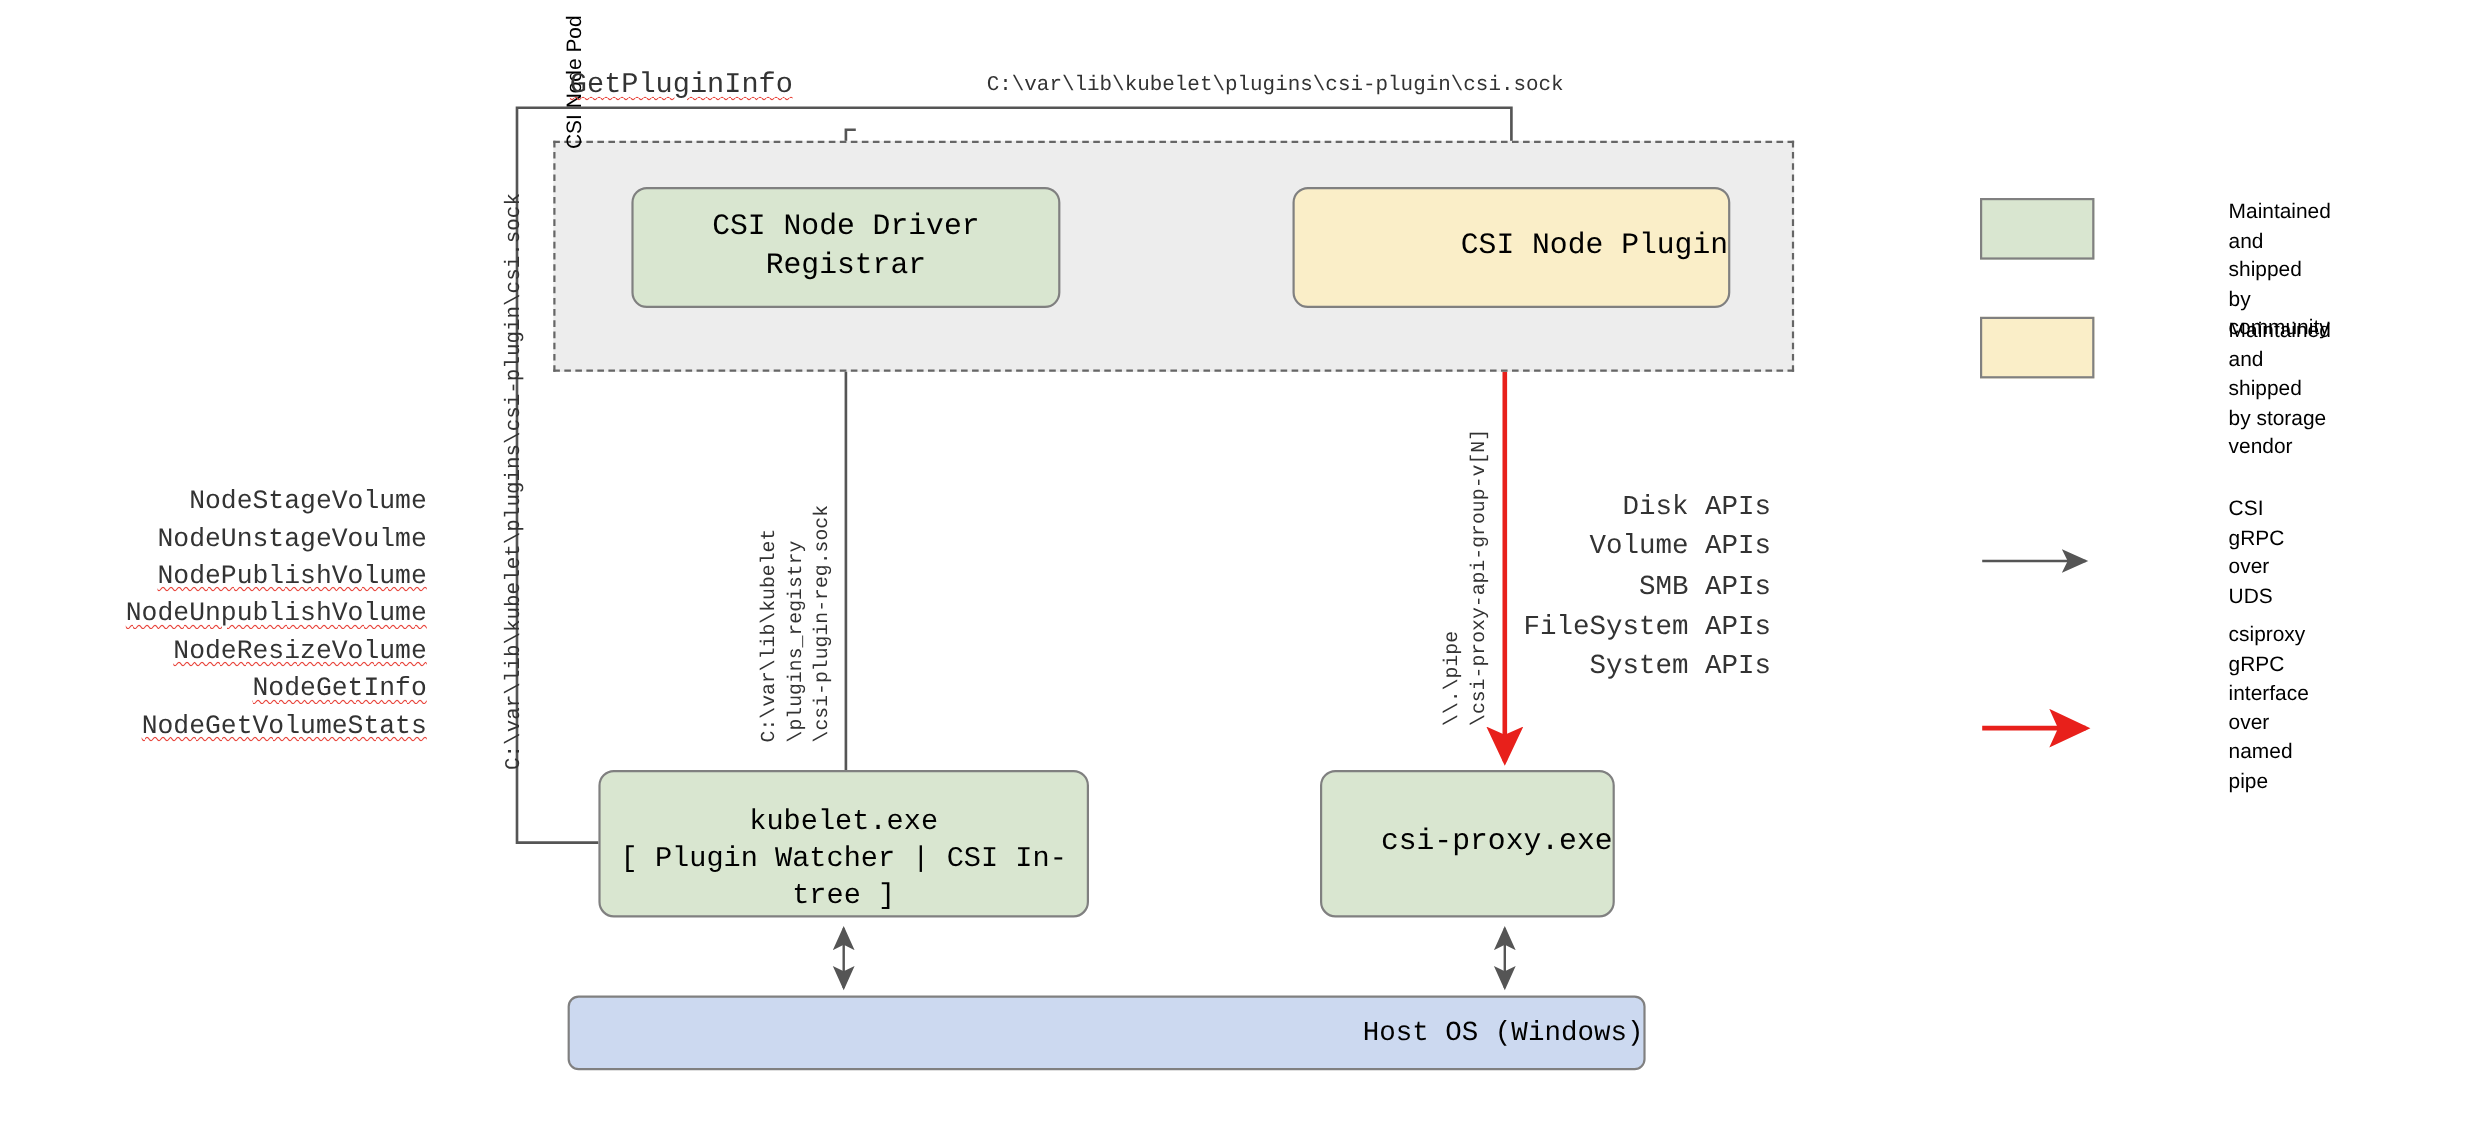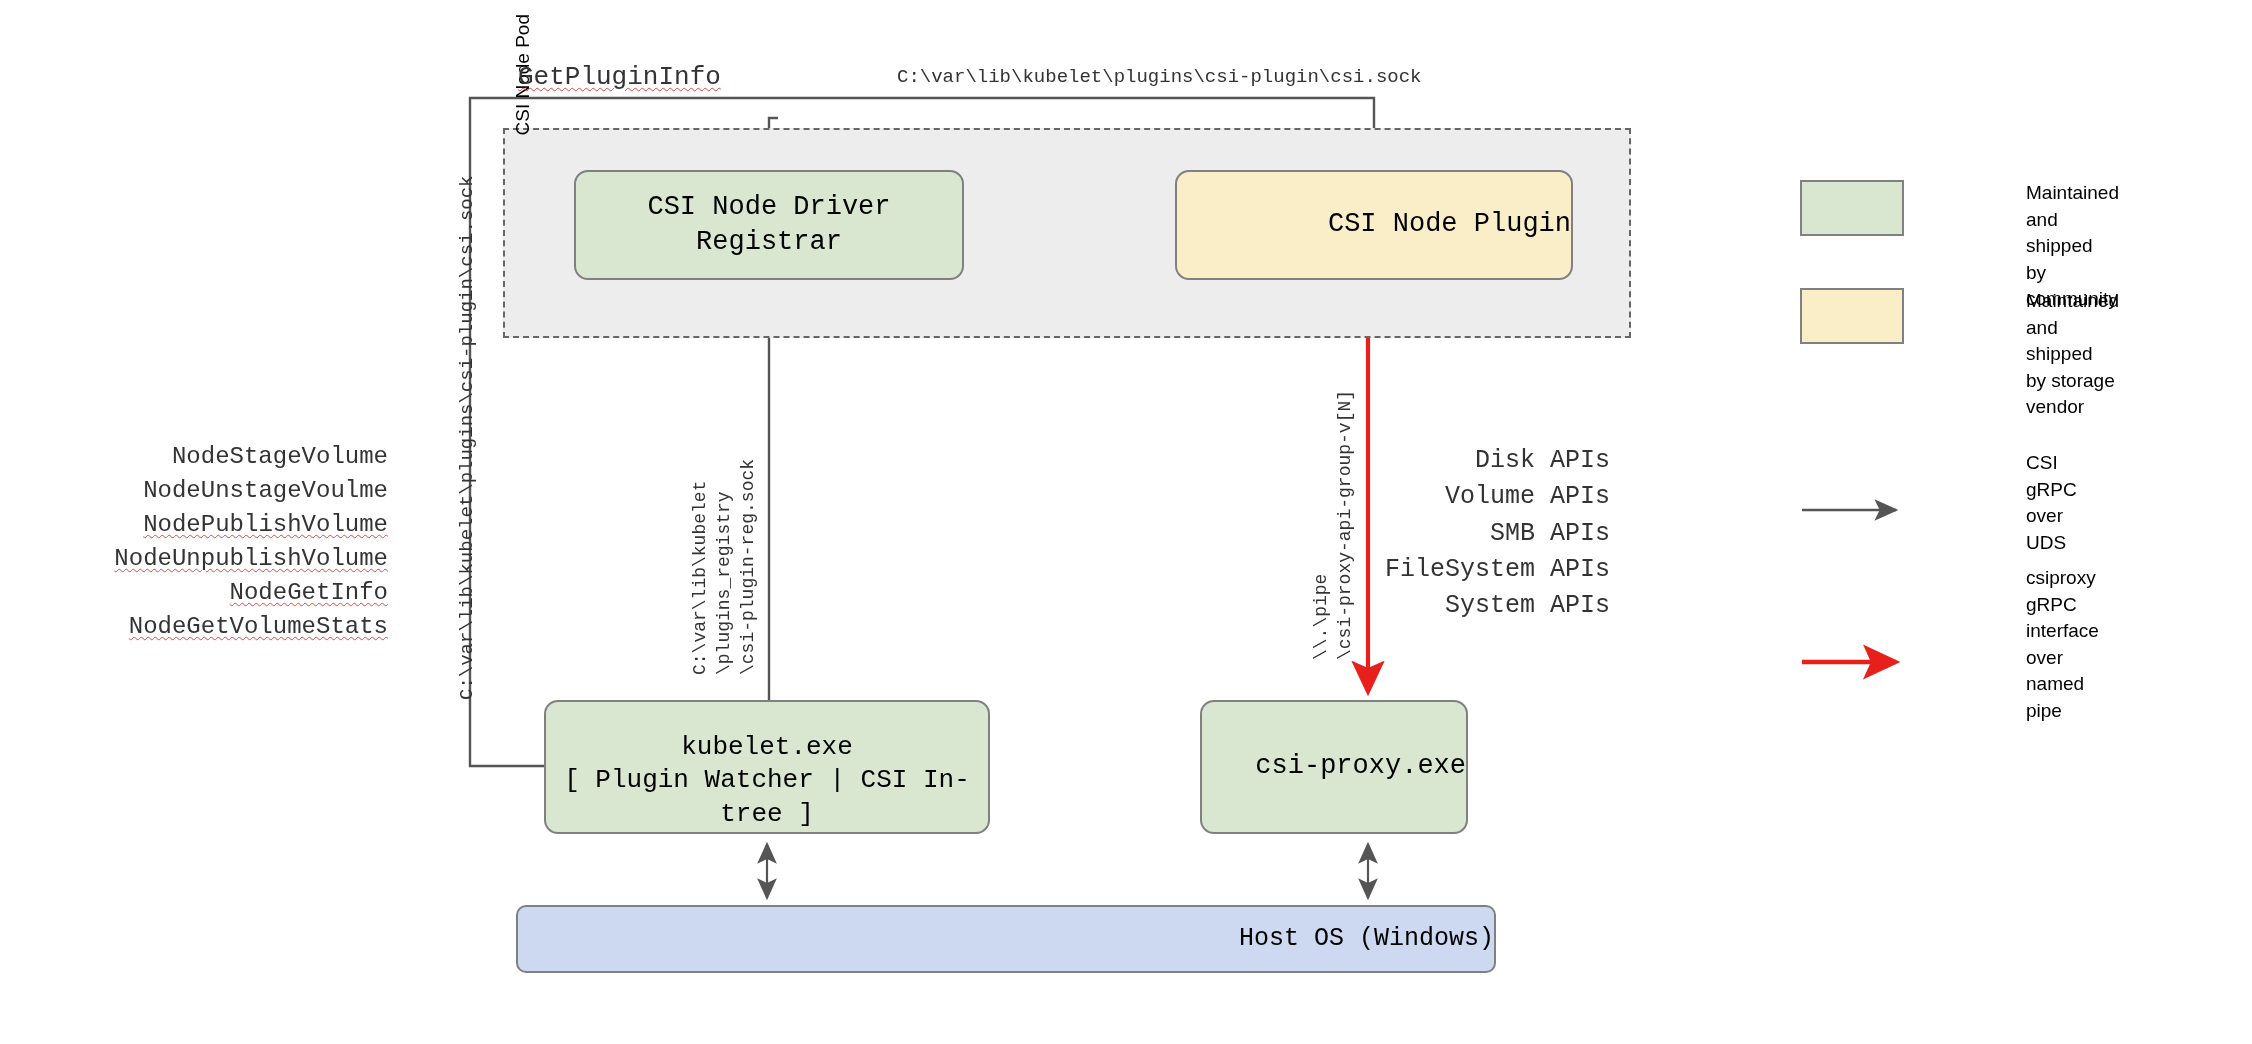--- a/index.html
+++ b/index.html
@@ -285,20 +285,21 @@
   <div id="vlbl-reg-3" class="vrot">\csi-plugin-reg.sock</div>
 
   <div id="vlbl-pipe-1" class="vrot">\\.\pipe</div>
   <div id="vlbl-pipe-2" class="vrot">\csi-proxy-api-group-v[N]</div>
 
   <div id="api-list">
       <div style="text-align: right;"><div style="display: inline-block;">NodeStageVolume</div></div>
       <div style="text-align: right;"><div style="display: inline-block;">NodeUnstageVoulme</div></div>
       <div style="text-align: right;"><div class="squiggle" style="display: inline-block;">NodePublishVolume</div></div>
       <div style="text-align: right;"><div class="squiggle" style="display: inline-block;">NodeUnpublishVolume</div></div>
+      <div style="text-align: right;"><div class="squiggle" style="display: inline-block;">NodeResizeVolume</div></div>
       <div style="text-align: right;"><div class="squiggle" style="display: inline-block;">NodeGetInfo</div></div>
       <div style="text-align: right;"><div class="squiggle" style="display: inline-block;">NodeGetVolumeStats</div></div>
     </div>
 
 
   <div id="proxyapi-list">
       <div>Disk APIs</div>
       <div>Volume APIs</div>
       <div>SMB APIs</div>
       <div>FileSystem APIs</div>

